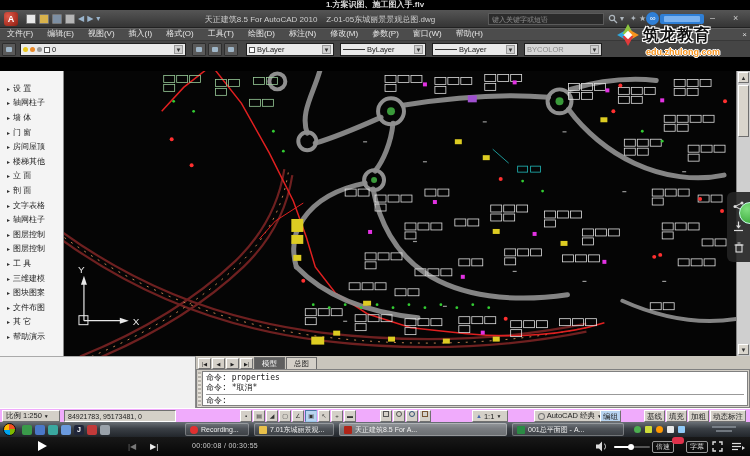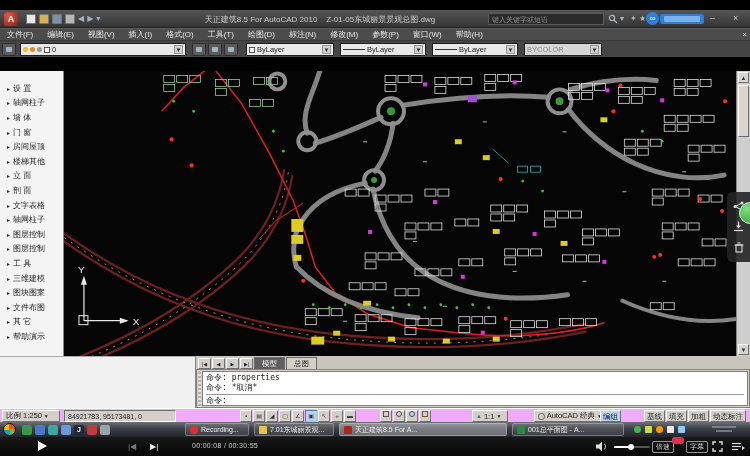--- a/index.html
+++ b/index.html
@@ -59,21 +59,21 @@
   .search::placeholder{color:#8f8f8f;}
   .tb-ic{top:4px;color:#aeb6bd;font-size:8px;line-height:10px;}
   .cloud-dot{left:646px;top:2px;width:13px;height:13px;border-radius:50%;background:#2f7fd6;
     color:#fff;font-size:8px;text-align:center;line-height:13px;}
   .cloud-pill{left:660px;top:4px;width:44px;height:10px;background:#2f7fd6;border-radius:2px;}
   .cloud-pill i{display:block;margin:2px 4px;height:6px;background:#79b1ef;border-radius:1px;}
   .win-min{left:710px;top:3px;color:#ccc;font-size:9px;}
   .win-close{left:733px;top:3px;color:#ccc;font-size:9px;}
 
   .menubar{left:0;top:28px;width:750px;height:12px;background:#4c4c4c;border-top:1px solid #5e5e5e;
-    display:flex;align-items:center;}
+    display:flex;align-items:flex-end;}
   .menu-item{color:#e6e6e6;font-size:8px;padding:0 7px;line-height:12px;white-space:nowrap;}
   .menu-close{position:absolute;right:3px;top:1px;color:#ddd;font-size:8px;}
 
   .toolbar{left:0;top:40px;width:750px;height:17px;background:#454545;border-top:1px solid #383838;}
   .combo{position:absolute;top:2px;height:13px;background:#e9e9e9;border:1px solid #1f1f1f;
     font-size:7.5px;color:#222;display:flex;align-items:center;padding:0 2px;gap:2px;white-space:nowrap;}
   .combo .arr{margin-left:auto;width:9px;height:9px;background:#cfcfcf;border:1px solid #999;
     font-size:6px;line-height:8px;text-align:center;color:#333;}
   .dot{width:5px;height:5px;border-radius:50%;display:inline-block;}
   .sq{width:6px;height:6px;display:inline-block;border:1px solid #555;background:#fff;}
@@ -152,20 +152,21 @@
   .tray-ic{position:absolute;top:4px;width:7px;height:7px;border-radius:1px;}
   .clockbar{position:absolute;top:4px;width:24px;height:2px;background:#99a2aa;opacity:.6;}
 
   svg{display:block;}
 </style>
 </head>
 <body>
 
 <div class="stage">
 
+  <div class="abs video-top">1.方案识图、施工图入手.flv</div>
 
   <div class="abs titlebar">
     <div class="abs acad-logo">A</div>
     <div class="abs qat">
       <span class="qi page"></span>
       <span class="qi folder"></span>
       <span class="qi disk"></span>
       <span class="qi printer"></span>
       <span class="qi qa">◀</span>
       <span class="qi qa">▶</span>
@@ -757,20 +758,33 @@
     <span class="abs queue-ic">
       <svg width="13" height="9" viewBox="0 0 13 9" stroke="#ddd" stroke-width="1.2" fill="none">
         <path d="M0,1.5 H9"></path>
           <path d="M0,4.5 H9"></path>
           <path d="M0,7.5 H6"></path>
           <polygon points="10,4 13,6 10,8" fill="#ddd" stroke="none"></polygon>
       </svg>
     </span>
   </div>
 
+  <div class="abs logo">
+    <div class="logo-row">
+      <svg width="24" height="24" viewBox="0 0 22 22">
+        <polygon points="1,11 10,6 10,16" fill="#2fa8dc"></polygon>
+        <polygon points="11,1 6,10 16,10" fill="#8dc63f"></polygon>
+        <polygon points="21,11 12,6 12,16" fill="#f7941d"></polygon>
+        <polygon points="11,21 6,12 16,12" fill="#e23a3a"></polygon>
+        <polygon points="11,7 15,11 11,15 7,11" fill="#fff"></polygon>
+      </svg>
+      <span class="brand-txt">筑龙教育</span>
+    </div>
+    <div class="site-txt">edu.zhulong.com</div>
+  </div>
 
   <div class="abs side-panel">
     <span>
       <svg width="11" height="11" viewBox="0 0 11 11" fill="#ddd">
         <circle cx="2" cy="5.5" r="1.5"></circle>
           <circle cx="9" cy="2" r="1.5"></circle>
           <circle cx="9" cy="9" r="1.5"></circle>
         <path d="M2,5.5 L9,2 M2,5.5 L9,9" stroke="#ddd" stroke-width="1" fill="none"></path>
       </svg>
     </span>

